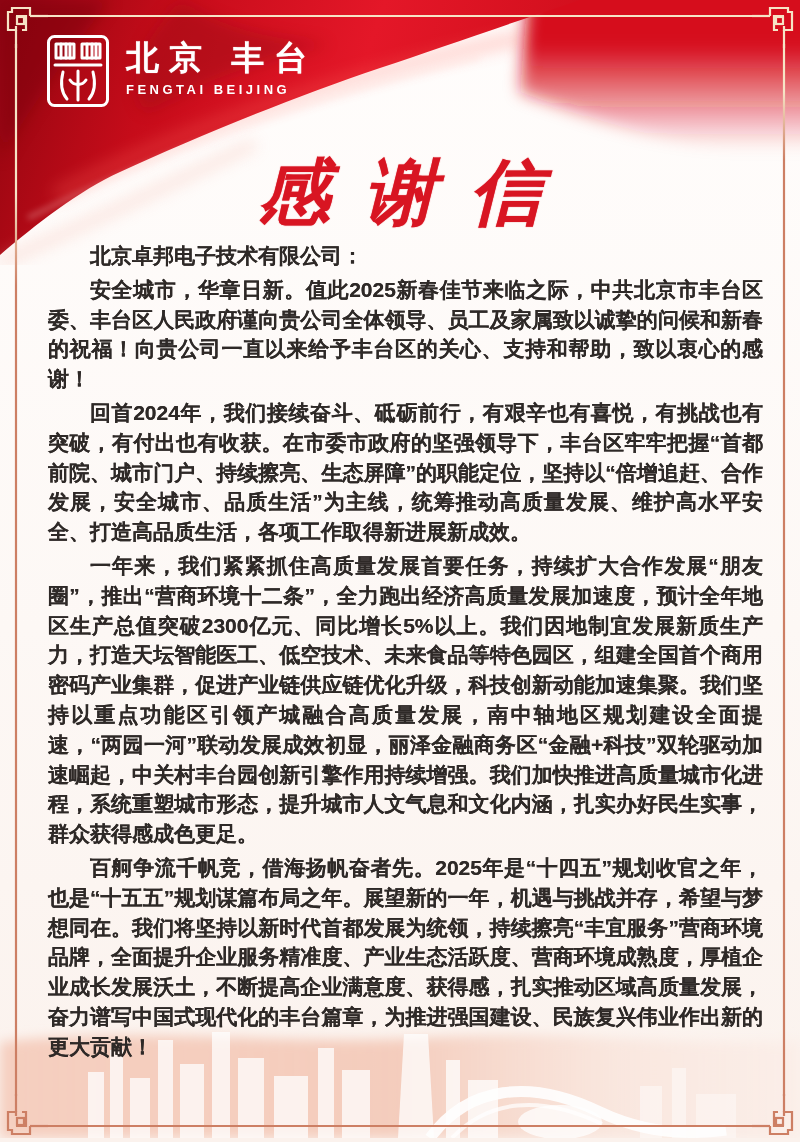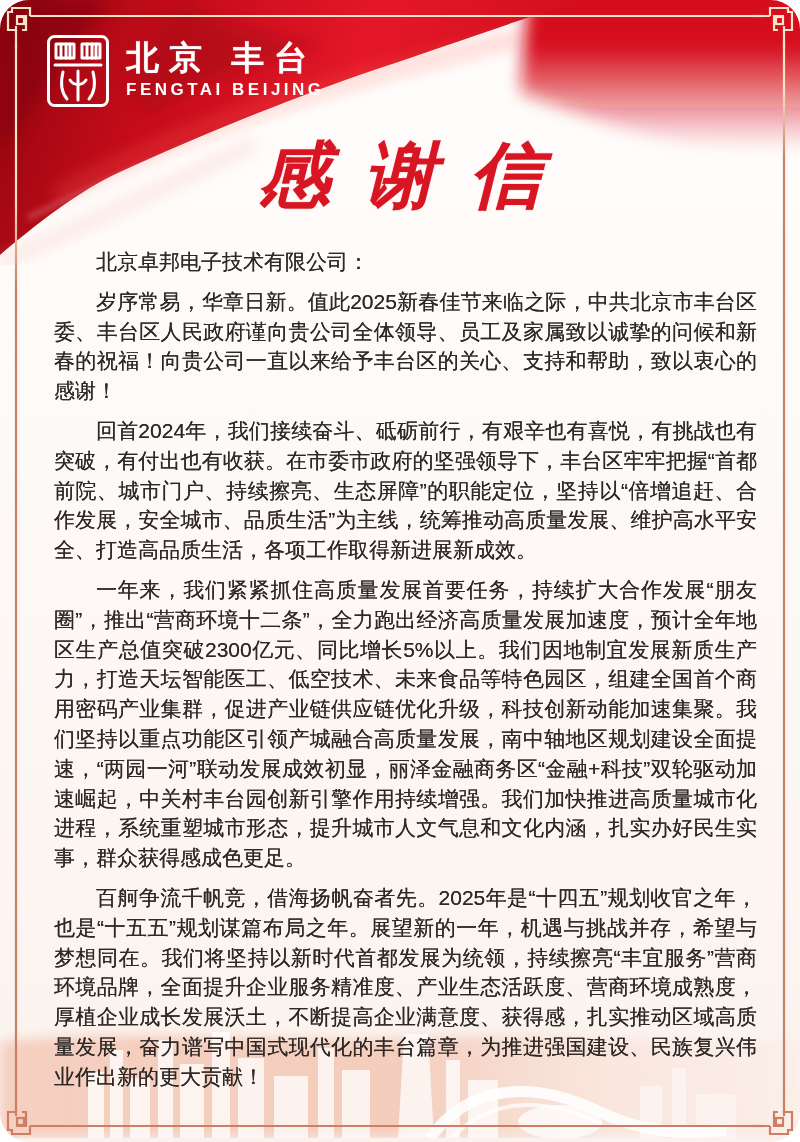--- a/index.html
+++ b/index.html
@@ -1,44 +1,43 @@
 <!DOCTYPE html>
 <html><head>
 <meta charset="utf-8">
 <style>
   html,body{margin:0;padding:0;}
   body{font-family:"Liberation Sans",sans-serif;}
   .page{
     position:relative;width:800px;height:1142px;overflow:hidden;
     background:linear-gradient(180deg,#fffdfc 0%,#fdf8f5 55%,#fbf2ed 100%);
-    border-radius:29px;
   }
   
   .banner{position:absolute;top:0;left:0;z-index:1;}
   
   .letterhead{position:absolute;top:34px;left:46px;z-index:3;display:flex;align-items:flex-start;gap:16px;color:#ffffff;}
   .seal{flex:0 0 auto;}
   .lh-text{display:flex;flex-direction:column;margin-top:6px;}
   .lh-cn{font-size:33px;font-weight:bold;letter-spacing:10px;line-height:36px;text-shadow:0 0 1px rgba(255,255,255,.7);}
-  .lh-en{font-size:17px;font-weight:bold;letter-spacing:3.5px;line-height:24px;margin-top:2px;}
+  .lh-en{font-size:13px;font-weight:bold;letter-spacing:3.5px;line-height:24px;margin-top:2px;}
   
   .title{
-    position:absolute;top:128px;left:0;width:100%;z-index:3;margin:0;
+    position:absolute;top:145px;left:0;width:100%;z-index:3;margin:0;
     text-align:center;font-family:"DejaVu Serif",serif;font-style:italic;
     font-size:72px;font-weight:bold;color:#d81522;
     letter-spacing:34px;padding-left:34px;box-sizing:border-box;
     text-shadow:0 0 1px rgba(216,21,34,.85);
   }
   
   .letter-body{
     position:absolute;top:237px;left:44px;width:723px;z-index:3;
     font-size:21px;line-height:29.8px;color:#2e2927;
     text-shadow:0 0 .6px rgba(46,41,39,.9);
   }
-  .letter-body p{margin:10px;text-align:justify;text-justify:inter-ideograph;text-indent:2em;}
+  .letter-body p{margin:4px;text-align:justify;text-justify:inter-ideograph;text-indent:2em;font-weight:bold;}
   .salutation{text-indent:1.55em;}
   
   .skyline{position:absolute;bottom:4px;left:0;z-index:2;}
   
   .frame{position:absolute;top:0;left:0;z-index:4;pointer-events:none;}
 </style>
 </head>
 <body>
 
 <div class="page">
@@ -90,21 +89,21 @@
     <div class="lh-text">
       <div class="lh-cn">北京 丰台</div>
       <div class="lh-en">FENGTAI BEIJING</div>
     </div>
   </div>
 
   <h1 class="title">感谢信</h1>
 
   <div class="letter-body">
     <p class="salutation">北京卓邦电子技术有限公司：</p>
-    <p>岁序常易，华章日新。值此2025新春佳节来临之际，中共北京市丰台区委、丰台区人民政府谨向贵公司全体领导、员工及家属致以诚挚的问候和新春的祝福！向贵公司一直以来给予丰台区的关心、支持和帮助，致以衷心的感谢！</p>
+    <p>安全城市，华章日新。值此2025新春佳节来临之际，中共北京市丰台区委、丰台区人民政府谨向贵公司全体领导、员工及家属致以诚挚的问候和新春的祝福！向贵公司一直以来给予丰台区的关心、支持和帮助，致以衷心的感谢！</p>
     <p>回首2024年，我们接续奋斗、砥砺前行，有艰辛也有喜悦，有挑战也有突破，有付出也有收获。在市委市政府的坚强领导下，丰台区牢牢把握“首都前院、城市门户、持续擦亮、生态屏障”的职能定位，坚持以“倍增追赶、合作发展，安全城市、品质生活”为主线，统筹推动高质量发展、维护高水平安全、打造高品质生活，各项工作取得新进展新成效。</p>
     <p>一年来，我们紧紧抓住高质量发展首要任务，持续扩大合作发展“朋友圈”，推出“营商环境十二条”，全力跑出经济高质量发展加速度，预计全年地区生产总值突破2300亿元、同比增长5%以上。我们因地制宜发展新质生产力，打造天坛智能医工、低空技术、未来食品等特色园区，组建全国首个商用密码产业集群，促进产业链供应链优化升级，科技创新动能加速集聚。我们坚持以重点功能区引领产城融合高质量发展，南中轴地区规划建设全面提速，“两园一河”联动发展成效初显，丽泽金融商务区“金融+科技”双轮驱动加速崛起，中关村丰台园创新引擎作用持续增强。我们加快推进高质量城市化进程，系统重塑城市形态，提升城市人文气息和文化内涵，扎实办好民生实事，群众获得感成色更足。</p>
     <p>百舸争流千帆竞，借海扬帆奋者先。2025年是“十四五”规划收官之年，也是“十五五”规划谋篇布局之年。展望新的一年，机遇与挑战并存，希望与梦想同在。我们将坚持以新时代首都发展为统领，持续擦亮“丰宜服务”营商环境品牌，全面提升企业服务精准度、产业生态活跃度、营商环境成熟度，厚植企业成长发展沃土，不断提高企业满意度、获得感，扎实推动区域高质量发展，奋力谱写中国式现代化的丰台篇章，为推进强国建设、民族复兴伟业作出新的更大贡献！</p>
 
   </div>
 
   <svg class="skyline" width="800" height="118" viewBox="0 0 800 118" aria-hidden="true">
     <defs>
       <linearGradient id="wash" x1="0" y1="0" x2="1" y2="0">
         <stop offset="0" stop-color="#f5cdbd" stop-opacity="0.95"></stop>

